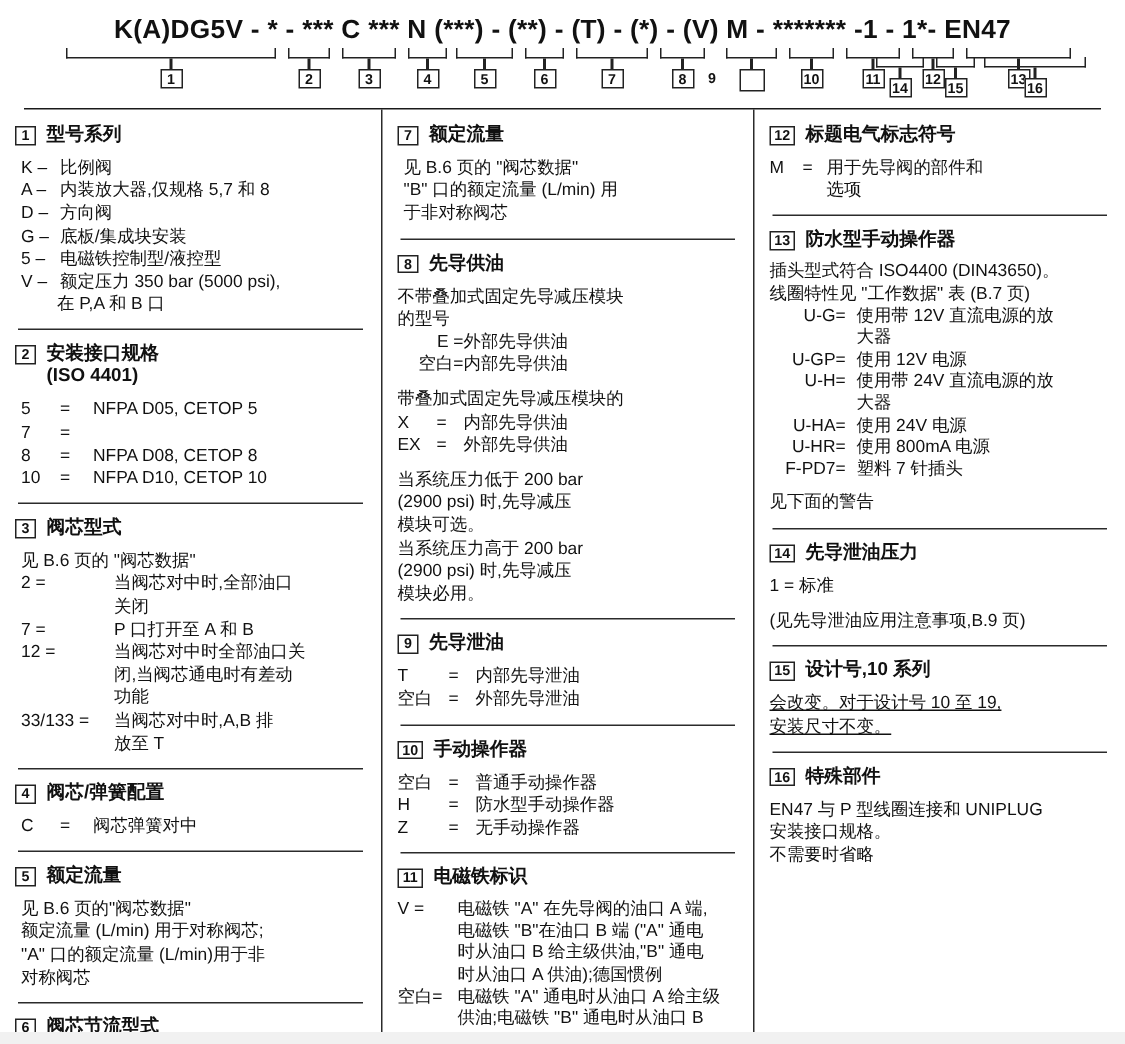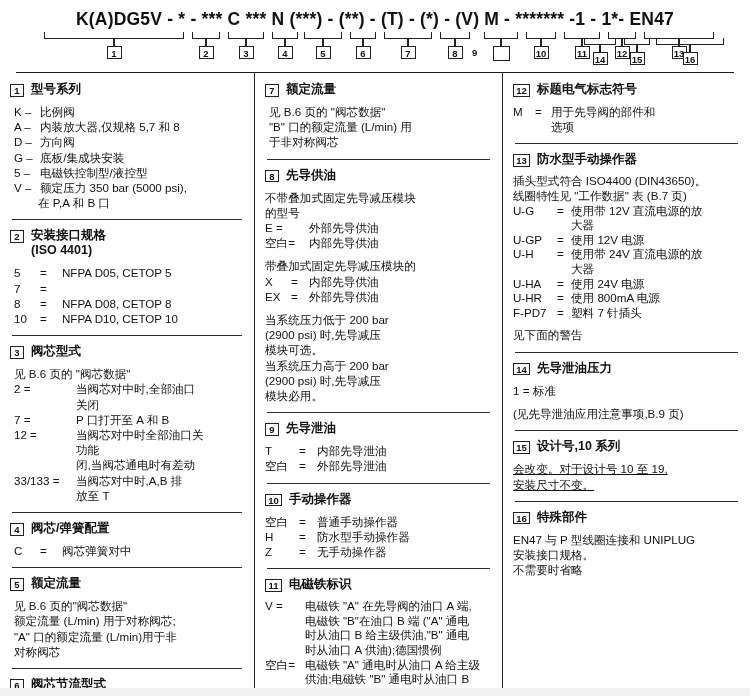--- a/index.html
+++ b/index.html
@@ -138,21 +138,21 @@
     flex:0 0 auto;
     font-weight:normal;
     white-space:nowrap;
   }
   .kv .v{flex:1 1 auto;}
 
   .k-w22{width:22px;}
   .k-w26{width:26px;}
   .k-w34{width:34px;}
   .k-w40{width:40px;}
-  .k-w44{width:44px;}
+  .k-w44{width:44px;text-align:right;}
   .k-w62{width:62px;}
   .bold{font-weight:bold;}
   .ind2{padding-left:24px;}
   .tight{line-height:14.6px;}
 
   .bottom-strip{
     position:absolute;
     left:0;bottom:0;
     width:750px;height:8px;
     background:#f1f1f1;
@@ -366,25 +366,25 @@
           <div class="kv">
               <span class="k k-w62">7 =</span>
               <span class="v">P 口打开至 A 和 B</span>
             </div>
           <div class="kv">
               <span class="k k-w62">12 =</span>
               <span class="v">当阀芯对中时全部油口关</span>
             </div>
           <div class="kv">
               <span class="k k-w62"></span>
+              <span class="v">闭,当阀芯通电时有差动</span>
+            </div>
+          <div class="kv">
+              <span class="k k-w62"></span>
               <span class="v">功能</span>
-            </div>
-          <div class="kv">
-              <span class="k k-w62"></span>
-              <span class="v">闭,当阀芯通电时有差动</span>
             </div>
           <div class="kv">
               <span class="k k-w62">33/133 =</span>
               <span class="v">当阀芯对中时,A,B 排</span>
             </div>
           <div class="kv">
               <span class="k k-w62"></span>
               <span class="v">放至 T</span>
             </div>
         </div>

